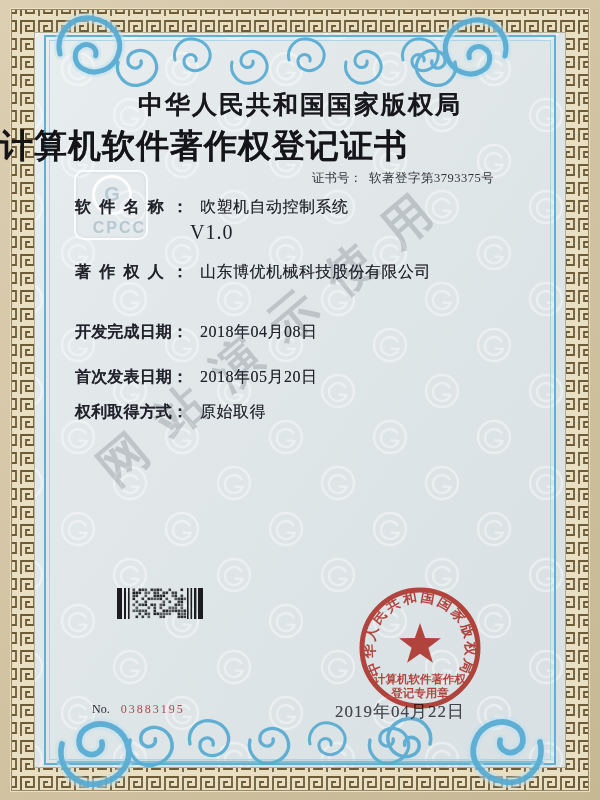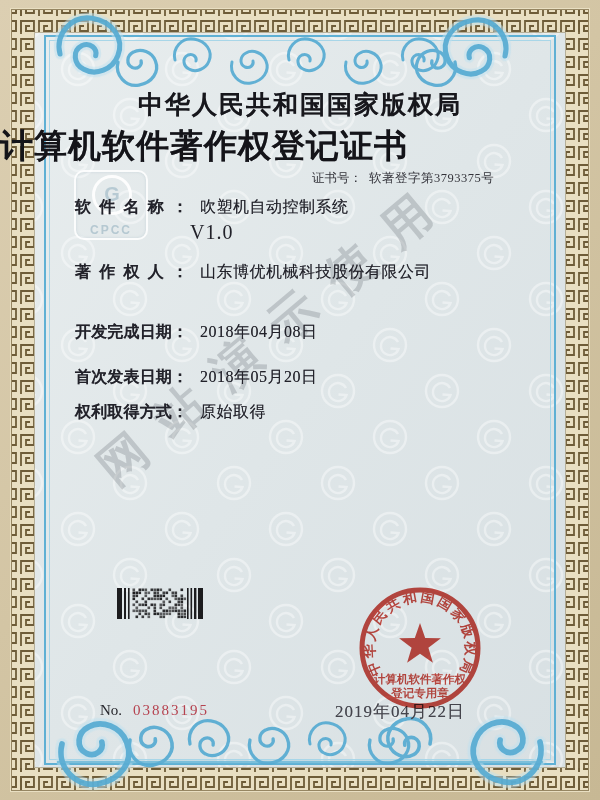--- a/index.html
+++ b/index.html
@@ -18,22 +18,22 @@
     color:rgba(100,108,114,0.28);
   }
 
   .cpcc{position:absolute;left:74px;top:170px;width:70px;height:66px;z-index:1;
     border:2px solid rgba(255,255,255,0.85);border-radius:10px;
     box-shadow:0 0 3px rgba(150,175,185,0.35) inset}
   .cpcc-circle{position:absolute;left:16px;top:3px;width:34px;height:34px;
     border:3px solid rgba(255,255,255,0.9);border-radius:50%;
     color:rgba(180,200,210,0.95);font-size:20px;font-weight:700;
     text-align:center;line-height:32px;font-family:"Liberation Sans",sans-serif}
-  .cpcc-text{position:absolute;bottom:1px;width:100%;text-align:center;
-    font-size:12px;letter-spacing:2px;color:rgba(178,198,208,0.95);
+  .cpcc-text{position:absolute;bottom:1px;width:100%;text-align:right;
+    font-size:16px;letter-spacing:2px;color:rgba(178,198,208,0.95);
     font-weight:700;font-family:"Liberation Sans",sans-serif}
 
   .t1{position:absolute;top:88px;left:0;width:100%;text-align:center;z-index:2;
     font-size:25px;font-weight:700;letter-spacing:2px;color:#17171c;
     text-shadow:0 0 0.5px rgba(20,20,30,.6)}
   .t2{position:absolute;top:124px;left:0;width:100%;text-align:left;z-index:2;
     font-size:33px;font-weight:700;letter-spacing:1px;color:#141419;
     text-shadow:0 0 0.5px rgba(20,20,30,.6)}
   .certno{position:absolute;left:312px;top:170px;z-index:2;font-size:12.5px;
     color:#33333a;white-space:nowrap}
@@ -49,21 +49,21 @@
     font-size:15px;line-height:38px;color:#26262c;
     text-shadow:0 0 0.4px rgba(20,20,30,.4)}
   .statement .l1{text-indent:2em}
 
   .barcode{position:absolute;left:117px;top:588px;z-index:2}
 
   .seal{position:absolute;left:354px;top:583px;width:132px;height:132px;z-index:4;
     mix-blend-mode:multiply;opacity:0.92}
   .issue-date{position:absolute;left:335px;top:700px;z-index:3;font-size:17px;
     letter-spacing:1px;color:#44444c;text-shadow:0 0 0.4px rgba(40,40,50,.4)}
-  .serial{position:absolute;left:100px;top:702px;z-index:3;font-size:15px;color:#26262c}
+  .serial{position:absolute;left:92px;top:702px;z-index:3;font-size:12px;color:#26262c}
   .serial .num{margin-left:11px;letter-spacing:2px;color:#b5424f}
 </style>
 </head>
 <body>
 
 <div class="page">
 
   <svg class="bg" width="600" height="800" viewBox="0 0 600 800">
     <defs>
       <linearGradient id="pg" x1="0" y1="0" x2="1" y2="1">

